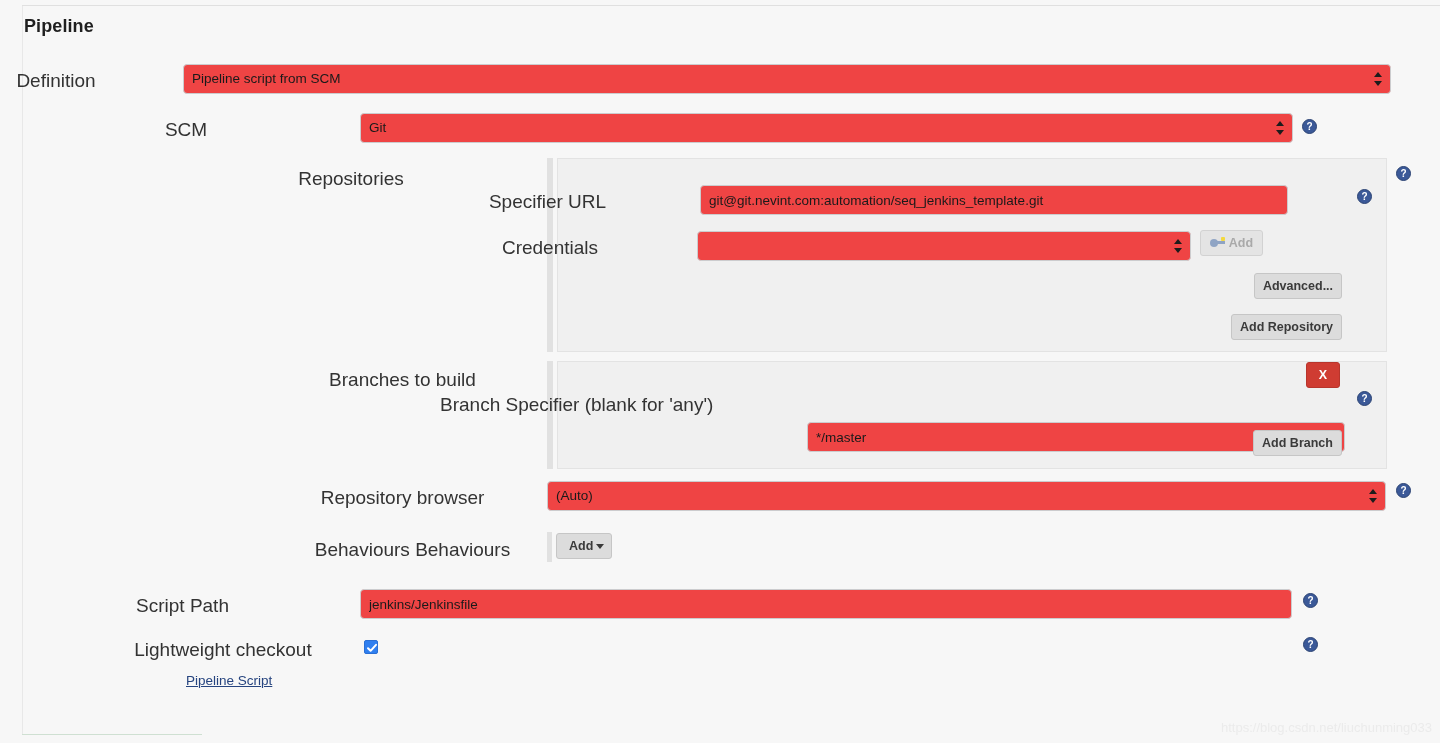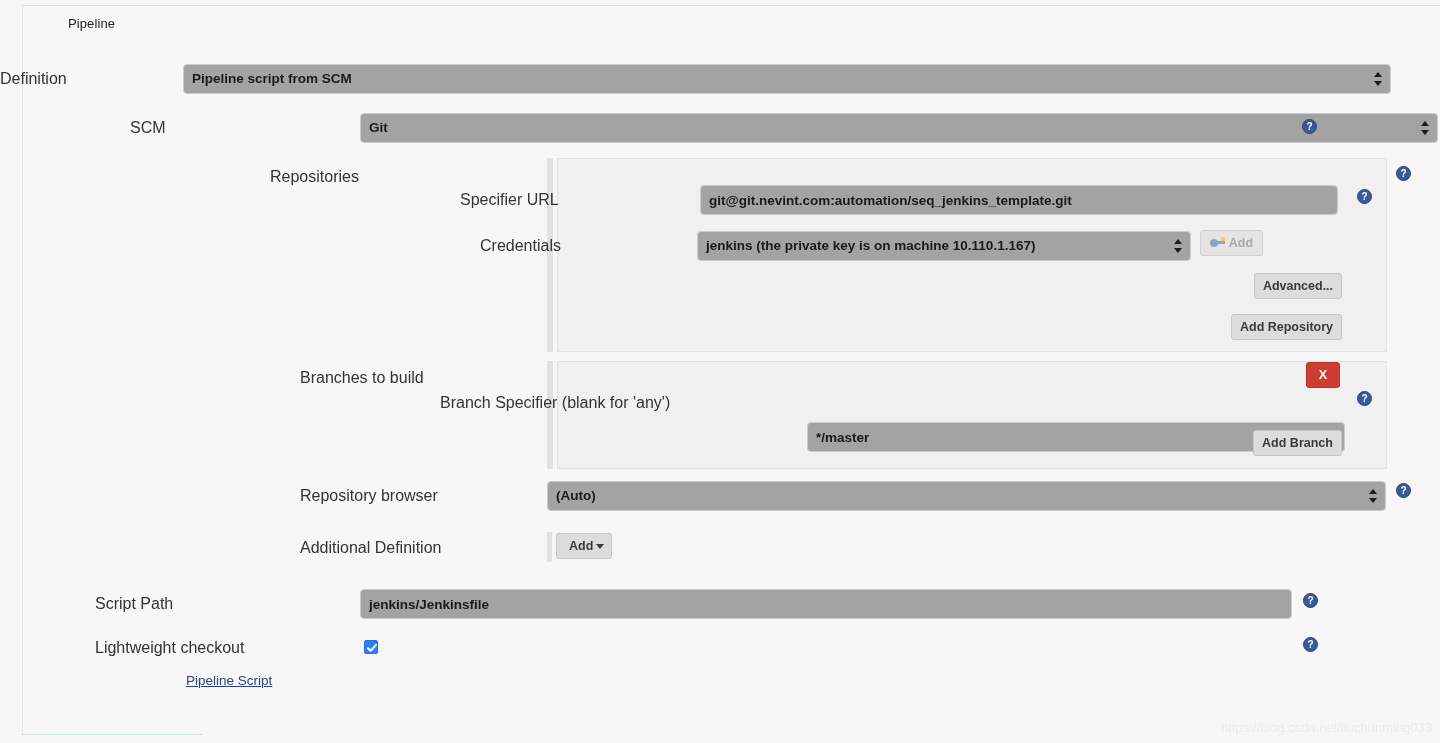--- a/index.html
+++ b/index.html
@@ -20,46 +20,44 @@
     position: absolute;
     left: 22px; right: 0; top: 5px;
     height: 1px;
     background: #e0e0e0;
   }
 
   
   .page-title {
     position: absolute;
     left: 24px; top: 16px;
-    font-size: 13px;
-    font-weight: normal;
+    font-size: 18px;
+    font-weight: bold;
     color: #1f1f1f;
     letter-spacing: .1px;
-    padding-left: 44px;
   }
   .lbl {
     position: absolute;
-    text-align: left;
+    text-align: center;
     color: #333;
-    font-size: 16px;
+    font-size: 19px;
     white-space: nowrap;
   }
 
   
   .txt, .sel {
     position: absolute;
-    background: #a3a3a3;
+    background: #ef4444;
     border: 1px solid #ccccce;
     border-radius: 4px;
     font-family: "Liberation Sans", sans-serif;
     font-size: 13.5px;
     color: #1a1a1a;
     padding: 0 8px;
     outline: none;
-    font-weight: bold;
   }
   .txt { height: 30px; line-height: 28px; }
   .sel {
     height: 30px; line-height: 28px;
     padding-right: 26px;
     overflow: hidden;
     white-space: nowrap;
   }
   .sel .spin {
     position: absolute;
@@ -219,56 +217,55 @@
 <div class="lbl" style="left:0;top:70px;width:112px;">Definition</div>
 <div class="sel" style="left:183px;top:64px;width:1208px;">
   <span>Pipeline script from SCM</span>
   <span class="spin">
       <i class="up"></i>
       <i class="down"></i>
     </span>
 </div>
 
 <div class="lbl" style="left:130px;top:119px;width:112px;">SCM</div>
-<div class="sel" style="left:360px;top:113px;width:1078px;">
+<div class="sel" style="left:360px;top:113px;width:933px;">
   <span>Git</span>
   <span class="spin">
       <i class="up"></i>
       <i class="down"></i>
     </span>
 </div>
 <div class="help" style="left:1302px;top:119px;">
   <svg width="15" height="15" viewBox="0 0 15 15">
       <circle cx="7.5" cy="7.5" r="7" fill="#3b5998" stroke="#2c4474" stroke-width="1"></circle>
       <text x="7.5" y="11.3" font-family="Liberation Sans, sans-serif" font-size="10" font-weight="bold" fill="#ffffff" text-anchor="middle">?</text>
     </svg>
 </div>
 
 <div class="lbl" style="left:270px;top:168px;width:162px;">Repositories</div>
 <div class="panel-bar" style="left:547px;top:158px;height:194px;"></div>
 <div class="panel" style="left:557px;top:158px;width:830px;height:194px;"></div>
 
 <div class="lbl" style="left:460px;top:191px;width:175px;">Specifier URL</div>
-<input class="txt" type="text" style="left: 700px; top: 185px; width: 638px;" value="git@git.nevint.com:automation/seq_jenkins_template.git">
+<input class="txt" type="text" style="left: 700px; top: 185px; width: 588px;" value="git@git.nevint.com:automation/seq_jenkins_template.git">
 <div class="help" style="left:1357px;top:189px;">
   <svg width="15" height="15" viewBox="0 0 15 15">
       <circle cx="7.5" cy="7.5" r="7" fill="#3b5998" stroke="#2c4474" stroke-width="1"></circle>
       <text x="7.5" y="11.3" font-family="Liberation Sans, sans-serif" font-size="10" font-weight="bold" fill="#ffffff" text-anchor="middle">?</text>
     </svg>
 </div>
 <div class="help" style="left:1396px;top:166px;">
   <svg width="15" height="15" viewBox="0 0 15 15">
       <circle cx="7.5" cy="7.5" r="7" fill="#3b5998" stroke="#2c4474" stroke-width="1"></circle>
       <text x="7.5" y="11.3" font-family="Liberation Sans, sans-serif" font-size="10" font-weight="bold" fill="#ffffff" text-anchor="middle">?</text>
     </svg>
 </div>
 
 <div class="lbl" style="left:480px;top:237px;width:140px;">Credentials</div>
 <div class="sel" style="left:697px;top:231px;width:494px;">
-  <span>jenkins (the private key is on machine 10.110.1.167)</span>
   <span class="spin">
       <i class="up"></i>
       <i class="down"></i>
     </span>
 </div>
 <div class="btn disabled" style="left:1200px;top:230px;width:63px;">
   <span class="key-ico"><span class="bow"></span><span class="shaft"></span><span class="tooth"></span></span><span>Add</span>
 </div>
 
 <div class="btn" style="left:1254px;top:273px;width:88px;"><span>Advanced...</span></div>
@@ -298,21 +295,21 @@
       <i class="down"></i>
     </span>
 </div>
 <div class="help" style="left:1396px;top:483px;">
   <svg width="15" height="15" viewBox="0 0 15 15">
       <circle cx="7.5" cy="7.5" r="7" fill="#3b5998" stroke="#2c4474" stroke-width="1"></circle>
       <text x="7.5" y="11.3" font-family="Liberation Sans, sans-serif" font-size="10" font-weight="bold" fill="#ffffff" text-anchor="middle">?</text>
     </svg>
 </div>
 
-<div class="lbl" style="left:300px;top:539px;width:225px;">Additional Definition</div>
+<div class="lbl" style="left:300px;top:539px;width:225px;">Behaviours Behaviours</div>
 <div class="vsep" style="left:547px;top:532px;height:30px;"></div>
 <div class="btn add-dd" style="left:556px;top:533px;width:56px;">
   <span>Add</span>
   <span class="caret"></span>
 </div>
 
 <div class="lbl" style="left:95px;top:595px;width:175px;">Script Path</div>
 <input class="txt" type="text" style="left: 360px; top: 589px; width: 932px;" value="jenkins/Jenkinsfile">
 <div class="help" style="left:1303px;top:593px;">
   <svg width="15" height="15" viewBox="0 0 15 15">

